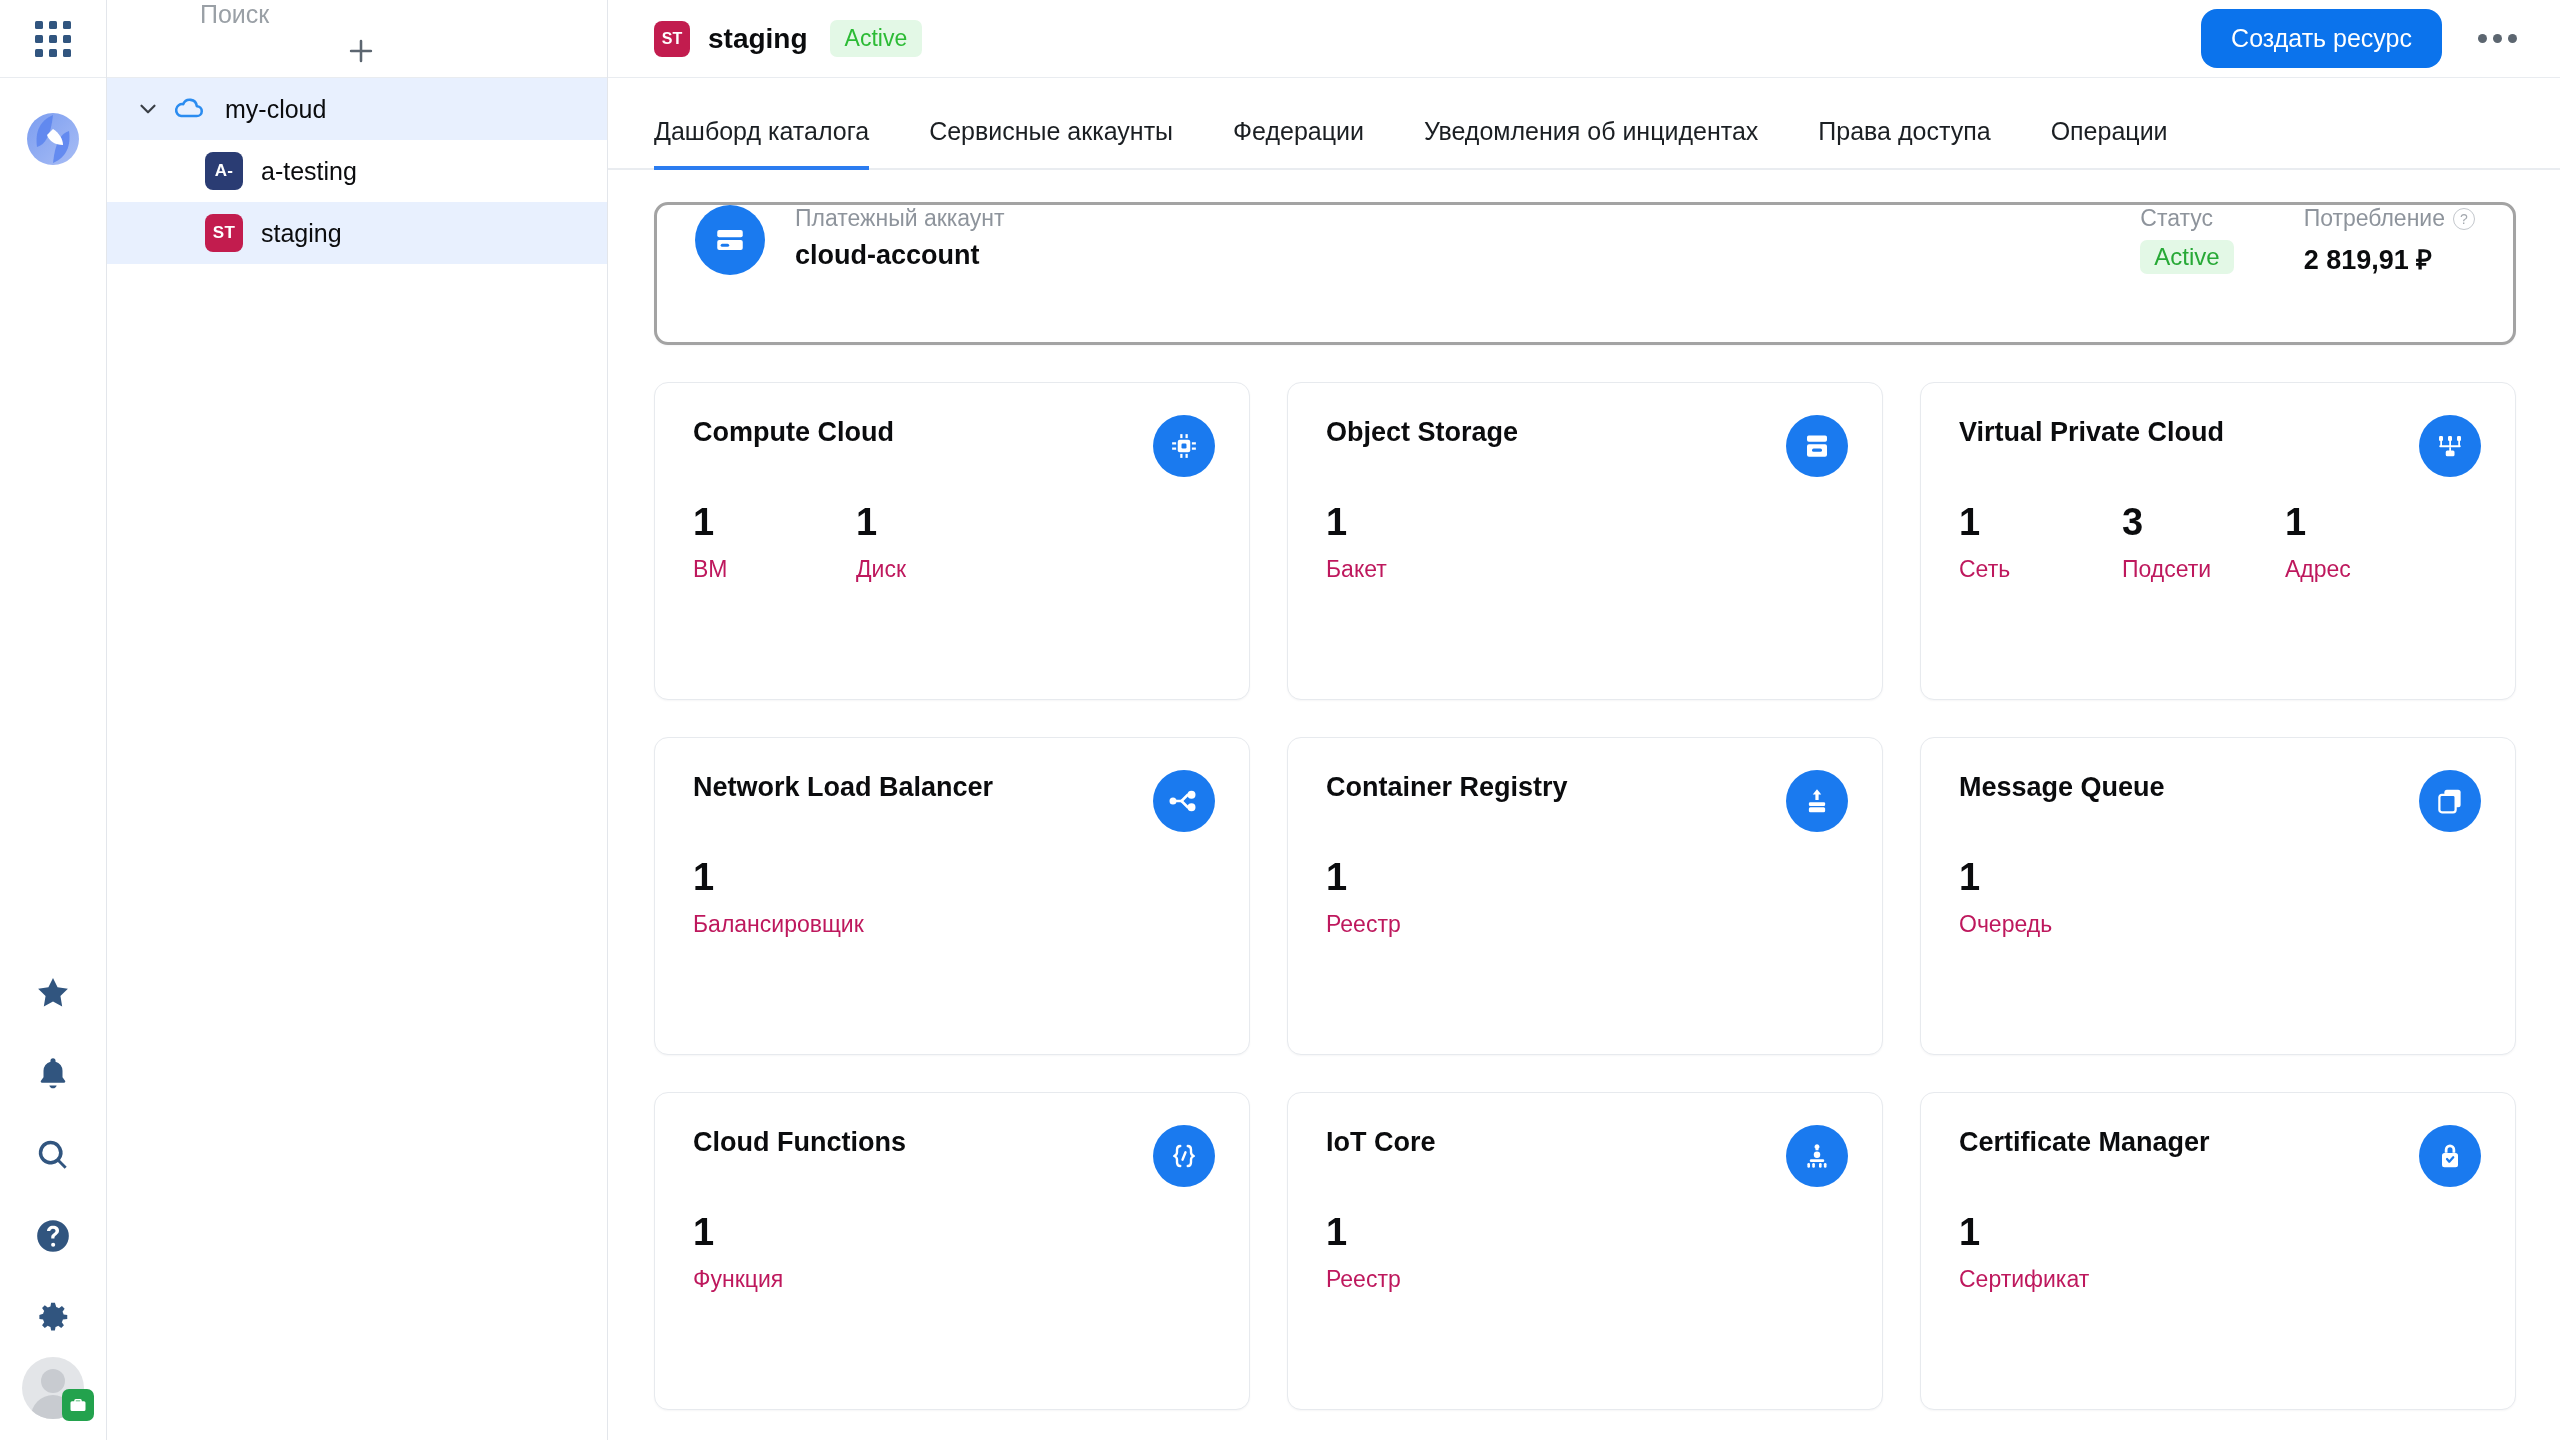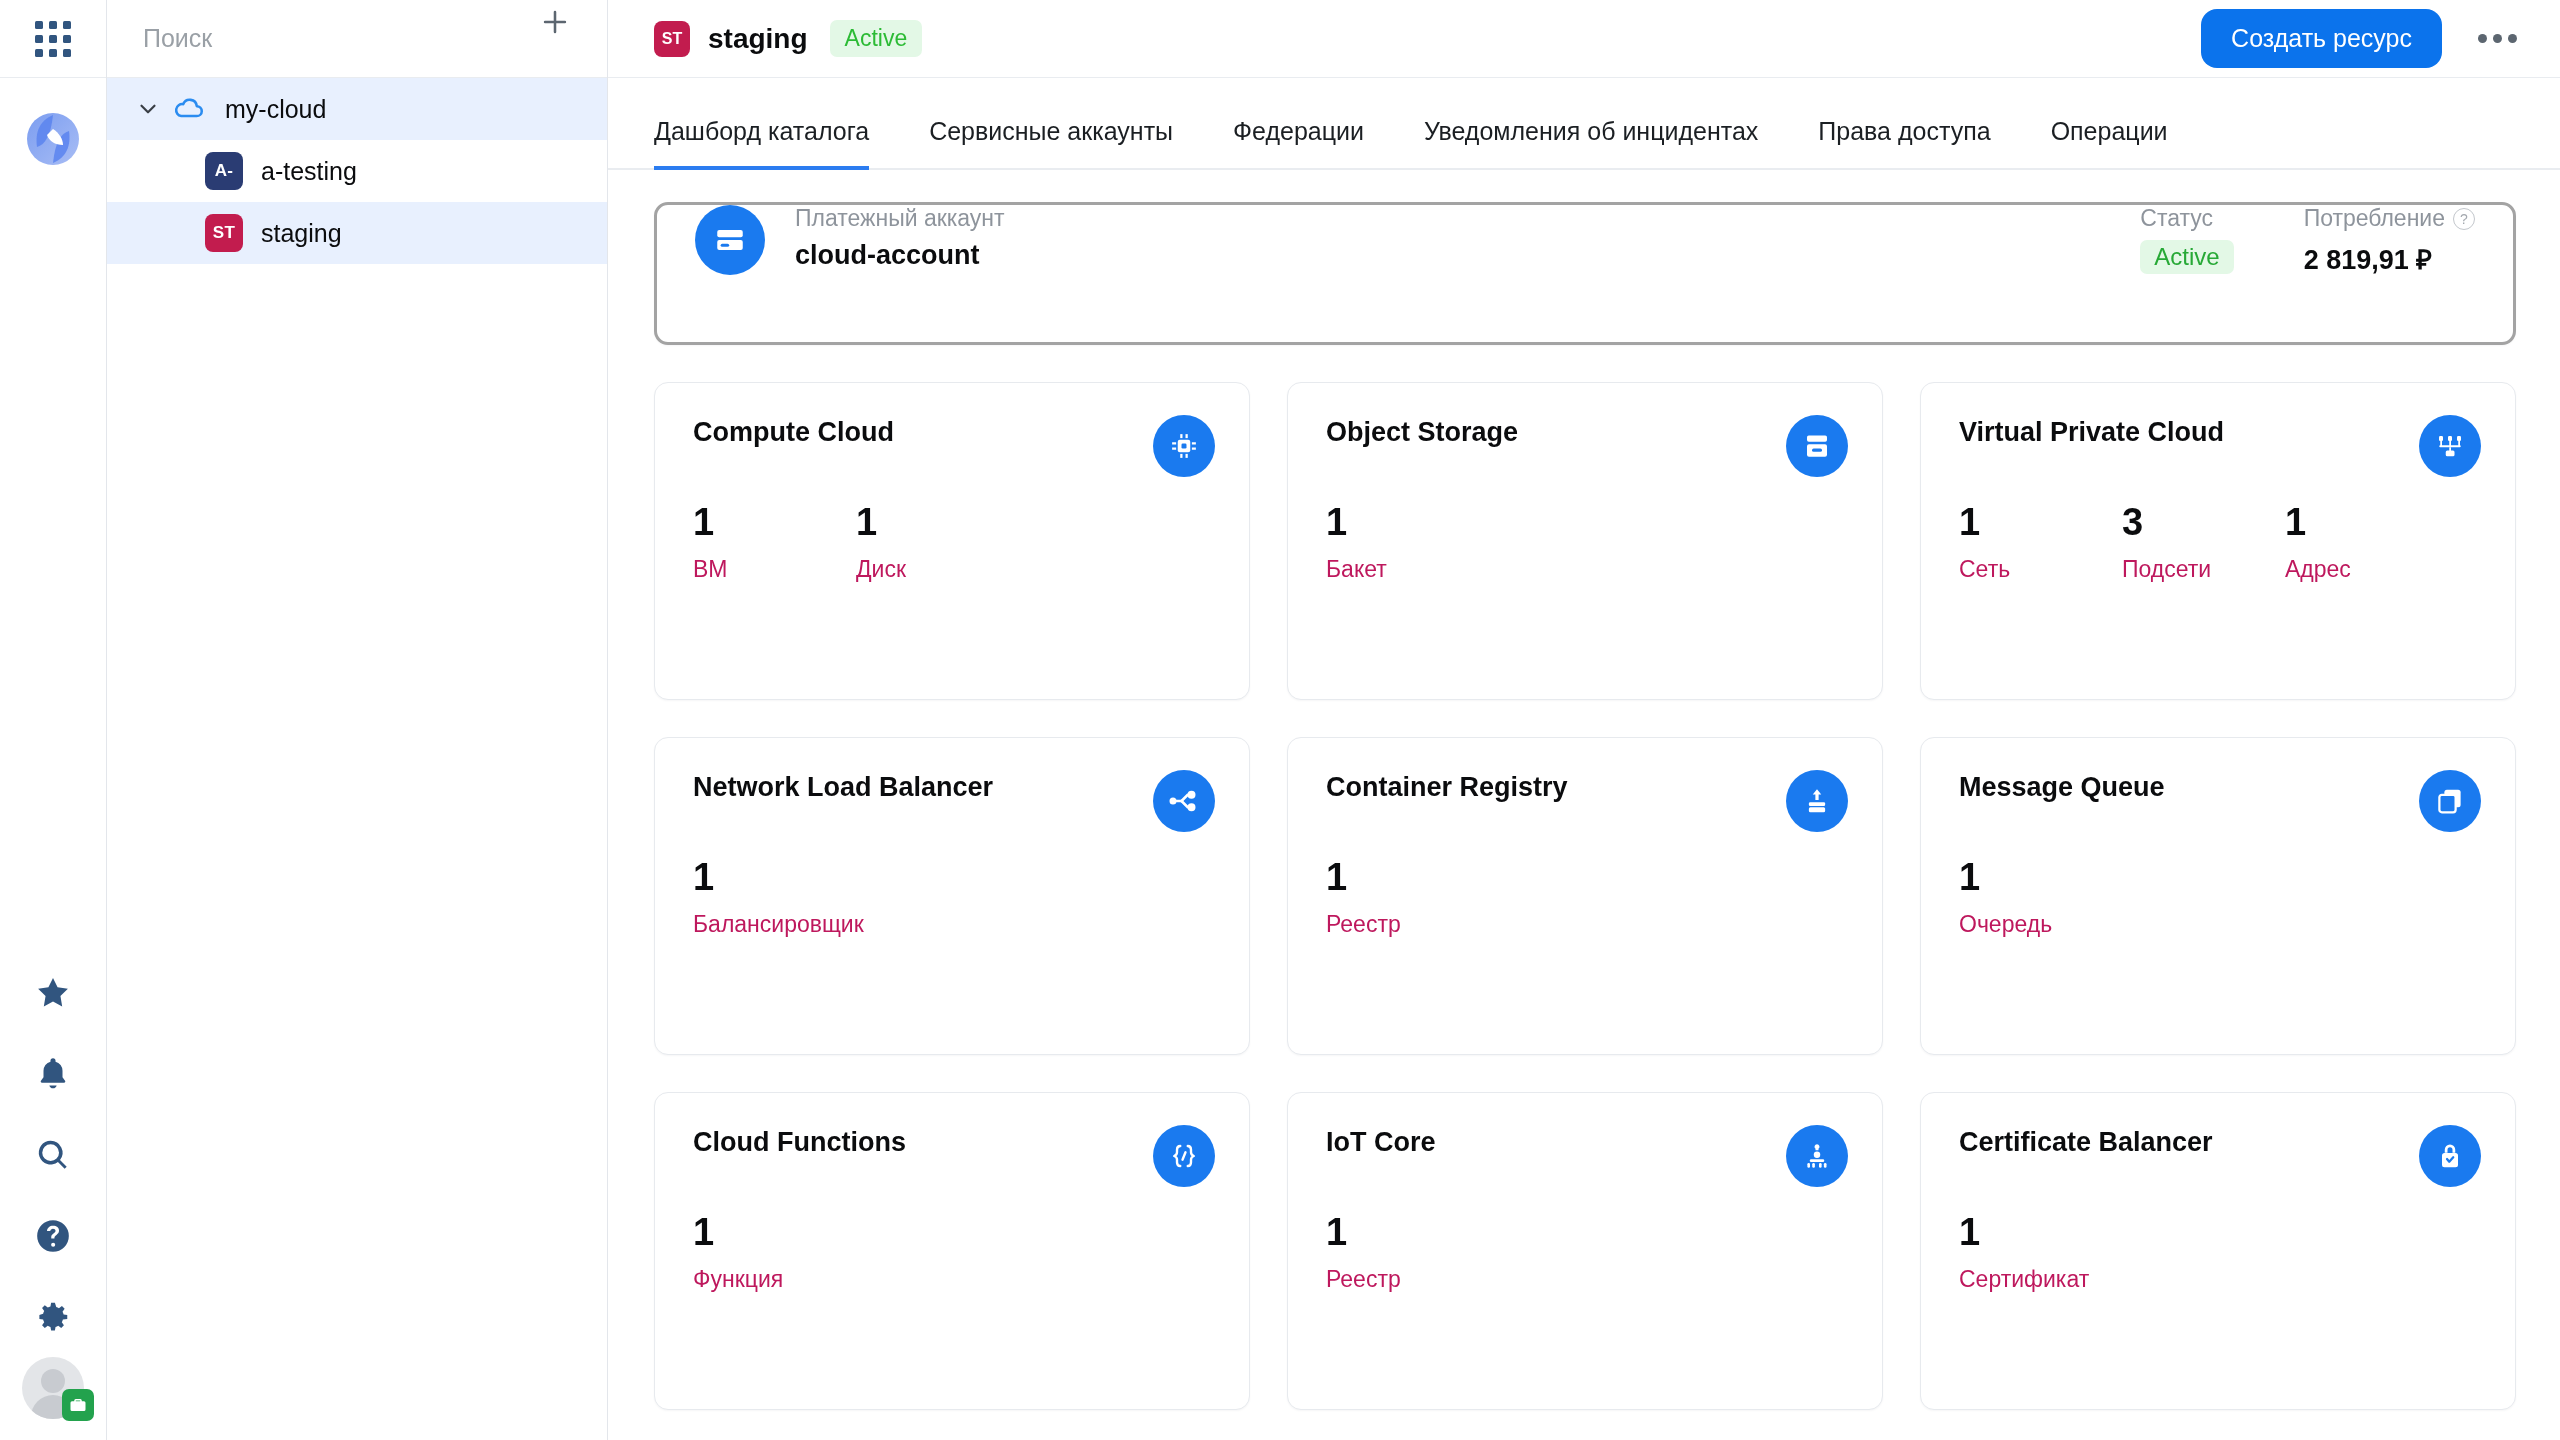--- a/index.html
+++ b/index.html
@@ -42,22 +42,22 @@
   }
   .avatar-badge svg { fill: #fff; }
 
   
   .tree-panel {
     width: 501px; flex: 0 0 501px; height: 1440px;
     border-right: 1px solid #e3e6eb; background: #fff;
     display: flex; flex-direction: column;
   }
   .tree-search {
-    height: 78px; display: flex; 
-    padding: 0 28px 0 36px; border-bottom: 1px solid #e9ecf0;
+    height: 78px; display: flex; align-items: center;
+    padding: 0 28px 0 36px; border-bottom: 1px solid #e9ecf0; flex-direction: column;
   }
   .tree-search input {
     flex: 1 1 auto; border: none; outline: none;
     font-family: "Liberation Sans", sans-serif; font-size: 25px; color: #1b1f23;
     background: transparent;
   }
   .tree-search input::placeholder { color: #9aa0a6; }
   .plus-btn {
     width: 48px; height: 48px; display: flex; align-items: center; justify-content: center;
     cursor: pointer;
@@ -509,21 +509,21 @@
           </div>
           <div class="svc-stats">
             <div class="stat">
               <div class="stat-num">1</div>
               <div class="stat-lbl">Реестр</div>
             </div>
           </div>
         </div>
 
         <div class="svc-card">
-          <div class="svc-title">Certificate Balancer</div>
+          <div class="svc-title">Certificate Manager</div>
           <div class="svc-ic">
             <svg width="30" height="30" viewBox="0 0 24 24" fill="#fff">
               <path d="M12 2.8a4.2 4.2 0 014.2 4.2v2.4h-2.2V7a2 2 0 10-4 0v2.4H7.8V7A4.2 4.2 0 0112 2.8z"></path>
               <rect x="5.6" y="9.6" width="12.8" height="11.4" rx="2"></rect>
               <path d="M9.6 14.4l1.8 2.2 3.2-3.6" fill="none" stroke="#1a7aef" stroke-width="1.8" stroke-linecap="round" stroke-linejoin="round"></path>
             </svg>
           </div>
           <div class="svc-stats">
             <div class="stat">
               <div class="stat-num">1</div>

